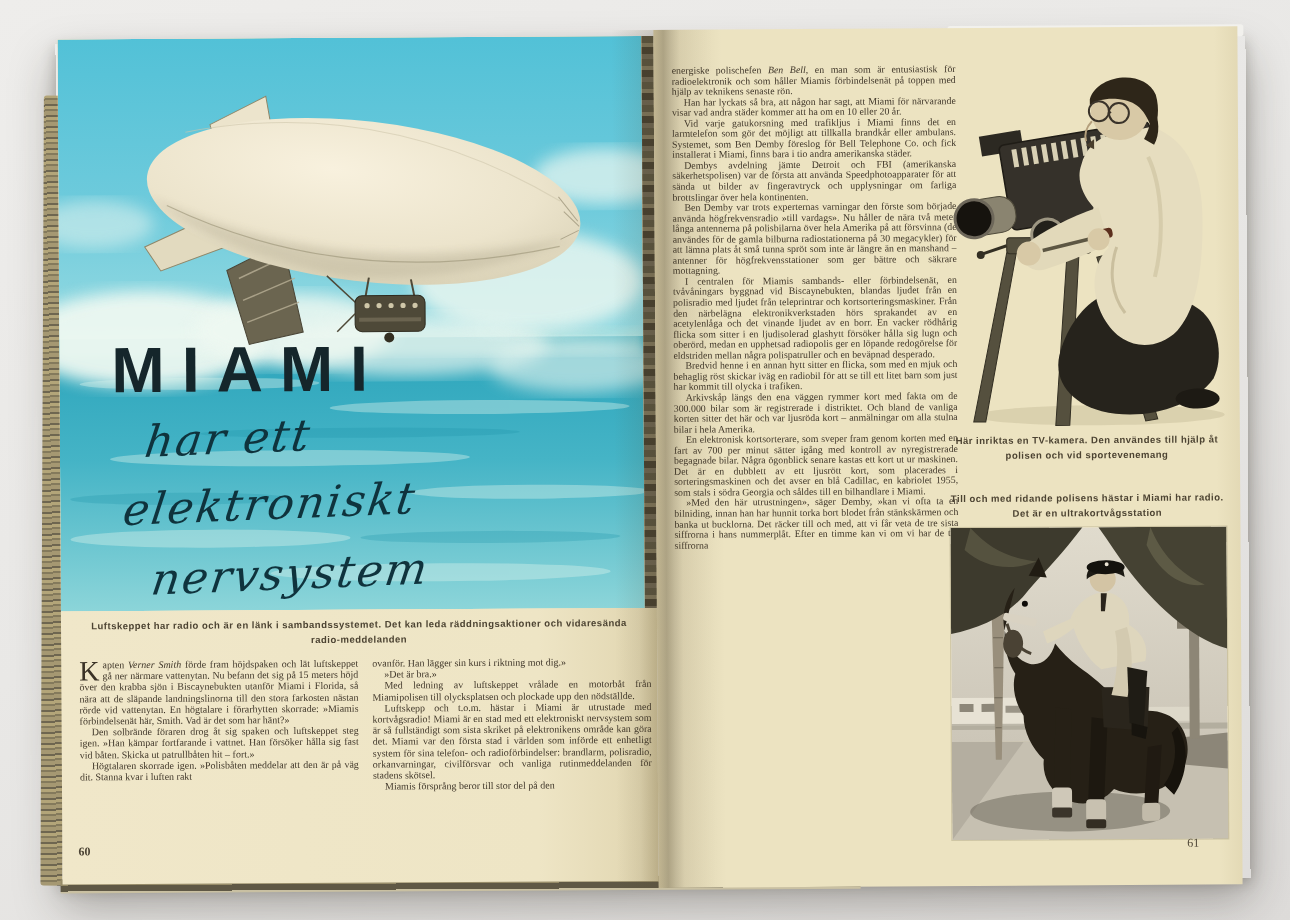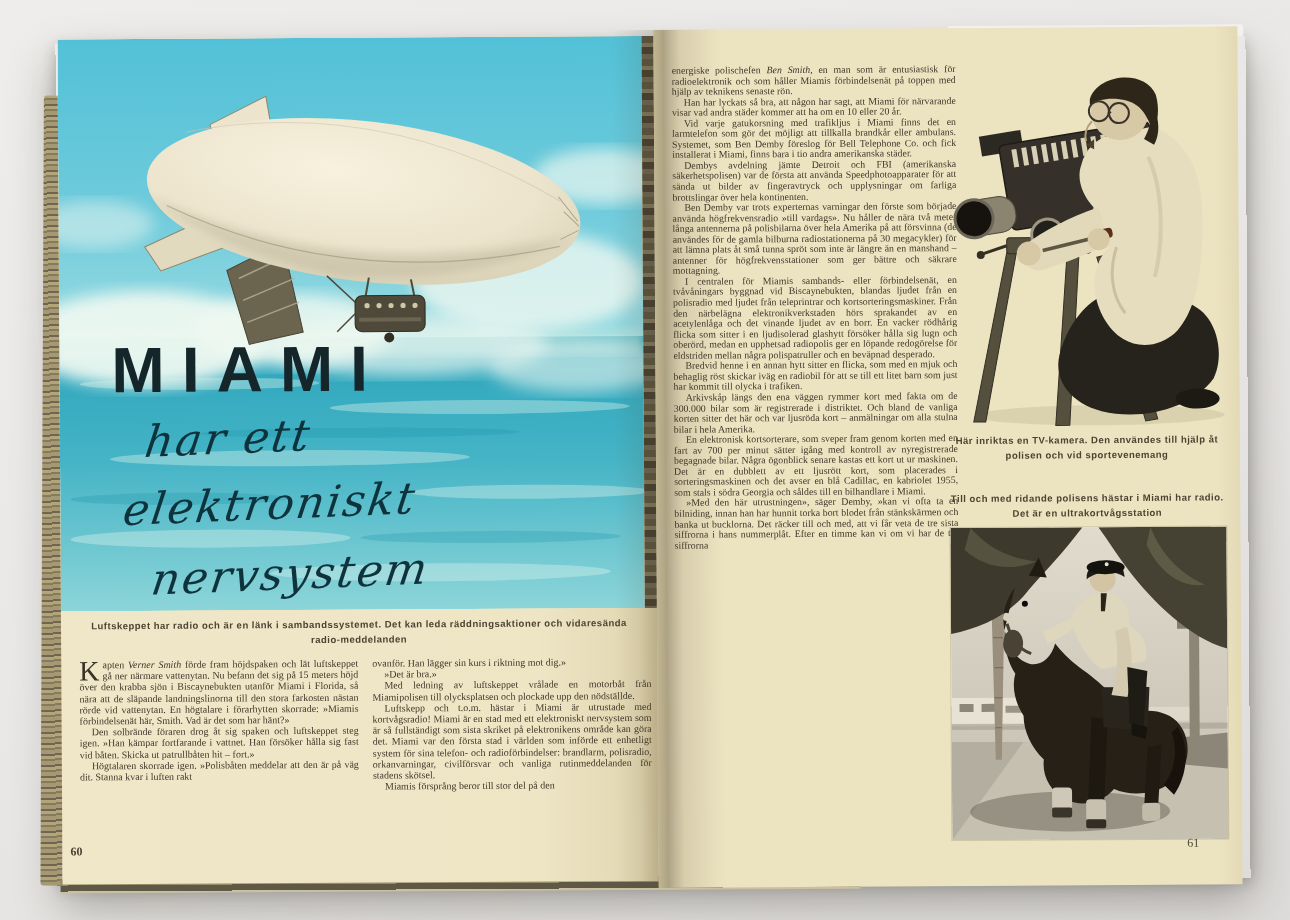--- a/index.html
+++ b/index.html
@@ -44,21 +44,21 @@
     font-family:"Liberation Sans",sans-serif;font-weight:700;font-size:9.5px;letter-spacing:.5px;
     line-height:1.55;color:#4c4332;}
   
   .columns{position:absolute;left:18px;top:620px;width:572px;height:208px;display:flex;gap:14px;overflow:hidden;}
   .col{flex:1;overflow:hidden;}
   .para{margin:0;font-size:10px;line-height:11.2px;color:#40372a;text-align:justify;}
   .para.indent{text-indent:12px;}
   .dropcap{float:left;font-size:28px;line-height:21px;padding:1px 3px 0 0;color:#3a3226;}
   em{font-style:italic;}
   .pagenum{position:absolute;font-size:12px;color:#4c4435;}
-  .pn-left{left:8px;top:805px;font-weight:bold;}
+  .pn-left{left:16px;top:805px;font-weight:bold;}
   .pn-right{left:529px;top:809px;}
   
   .rp-col{position:absolute;left:18px;top:36px;width:284px;height:795px;overflow:hidden;}
   .rp-col .para{font-size:9.9px;line-height:10.55px;}
   .photo{position:absolute;}
   .photo-camera{left:294px;top:20px;width:280px;height:380px;}
   .photo-horse{left:294px;top:500px;width:276px;height:312px;box-shadow:0 0 0 1px rgba(120,110,80,.25);}
   .caption{position:absolute;left:288px;width:286px;text-align:center;
     font-family:"Liberation Sans",sans-serif;font-weight:700;font-size:9.5px;letter-spacing:.5px;
     line-height:1.55;color:#4c4332;}
@@ -193,21 +193,21 @@
           <p class="para indent">Med ledning av luftskeppet vrålade en motorbåt från Miamipolisen till olycksplatsen och plockade upp den nödställde.</p>
           <p class="para indent">Luftskepp och t.o.m. hästar i Miami är utrustade med kortvågsradio! Miami är en stad med ett elektroniskt nervsystem som är så fullständigt som sista skriket på elektronikens område kan göra det. Miami var den första stad i världen som införde ett enhetligt system för sina telefon- och radioförbindelser: brandlarm, polisradio, orkanvarningar, civilförsvar och vanliga rutinmeddelanden för stadens skötsel.</p>
           <p class="para indent">Miamis försprång beror till stor del på den</p>
         </div>
       </div>
       <div class="pagenum pn-left">60</div>
     </div>
 
     <div class="page page-right">
       <div class="rp-col">
-        <p class="para"><span>energiske polischefen </span><em>Ben Smith</em><span>, en man som är entusiastisk för radioelektronik och som håller Miamis förbindelsenät på toppen med hjälp av teknikens senaste rön.</span></p>
+        <p class="para"><span>energiske polischefen </span><em>Ben Bell</em><span>, en man som är entusiastisk för radioelektronik och som håller Miamis förbindelsenät på toppen med hjälp av teknikens senaste rön.</span></p>
         <p class="para indent">Han har lyckats så bra, att någon har sagt, att Miami för närvarande visar vad andra städer kommer att ha om en 10 eller 20 år.</p>
         <p class="para indent">Vid varje gatukorsning med trafikljus i Miami finns det en larmtelefon som gör det möjligt att tillkalla brandkår eller ambulans. Systemet, som Ben Demby föreslog för Bell Telephone Co. och fick installerat i Miami, finns bara i tio andra amerikanska städer.</p>
         <p class="para indent">Dembys avdelning jämte Detroit och FBI (amerikanska säkerhetspolisen) var de första att använda Speedphotoapparater för att sända ut bilder av fingeravtryck och upplysningar om farliga brottslingar över hela kontinenten.</p>
         <p class="para indent">Ben Demby var trots experternas varningar den förste som började använda högfrekvensradio »till vardags». Nu håller de nära två meter långa antennerna på polisbilarna över hela Amerika på att försvinna (de användes för de gamla bilburna radiostationerna på 30 megacykler) för att lämna plats åt små tunna spröt som inte är längre än en manshand – antenner för högfrekvensstationer som ger bättre och säkrare mottagning.</p>
         <p class="para indent">I centralen för Miamis sambands- eller förbindelsenät, en tvåvåningars byggnad vid Biscaynebukten, blandas ljudet från en polisradio med ljudet från teleprintrar och kortsorteringsmaskiner. Från den närbelägna elektronikverkstaden hörs sprakandet av en acetylenlåga och det vinande ljudet av en borr. En vacker rödhårig flicka som sitter i en ljudisolerad glashytt försöker hålla sig lugn och oberörd, medan en upphetsad radiopolis ger en löpande redogörelse för eldstriden mellan några polispatruller och en beväpnad desperado.</p>
         <p class="para indent">Bredvid henne i en annan hytt sitter en flicka, som med en mjuk och behaglig röst skickar iväg en radiobil för att se till ett litet barn som just har kommit till olycka i trafiken.</p>
         <p class="para indent">Arkivskåp längs den ena väggen rymmer kort med fakta om de 300.000 bilar som är registrerade i distriktet. Och bland de vanliga korten sitter det här och var ljusröda kort – anmälningar om alla stulna bilar i hela Amerika.</p>
         <p class="para indent">En elektronisk kortsorterare, som sveper fram genom korten med en fart av 700 per minut sätter igång med kontroll av nyregistrerade begagnade bilar. Några ögonblick senare kastas ett kort ut ur maskinen. Det är en dubblett av ett ljusrött kort, som placerades i sorteringsmaskinen och det avser en blå Cadillac, en kabriolet 1955, som stals i södra Georgia och såldes till en bilhandlare i Miami.</p>
         <p class="para indent">»Med den här utrustningen», säger Demby, »kan vi ofta ta en bilniding, innan han har hunnit torka bort blodet från stänkskärmen och banka ut bucklorna. Det räcker till och med, att vi får veta de tre sista siffrorna i hans nummerplåt. Efter en timme kan vi om vi har de tre siffrorna</p>
       </div>

